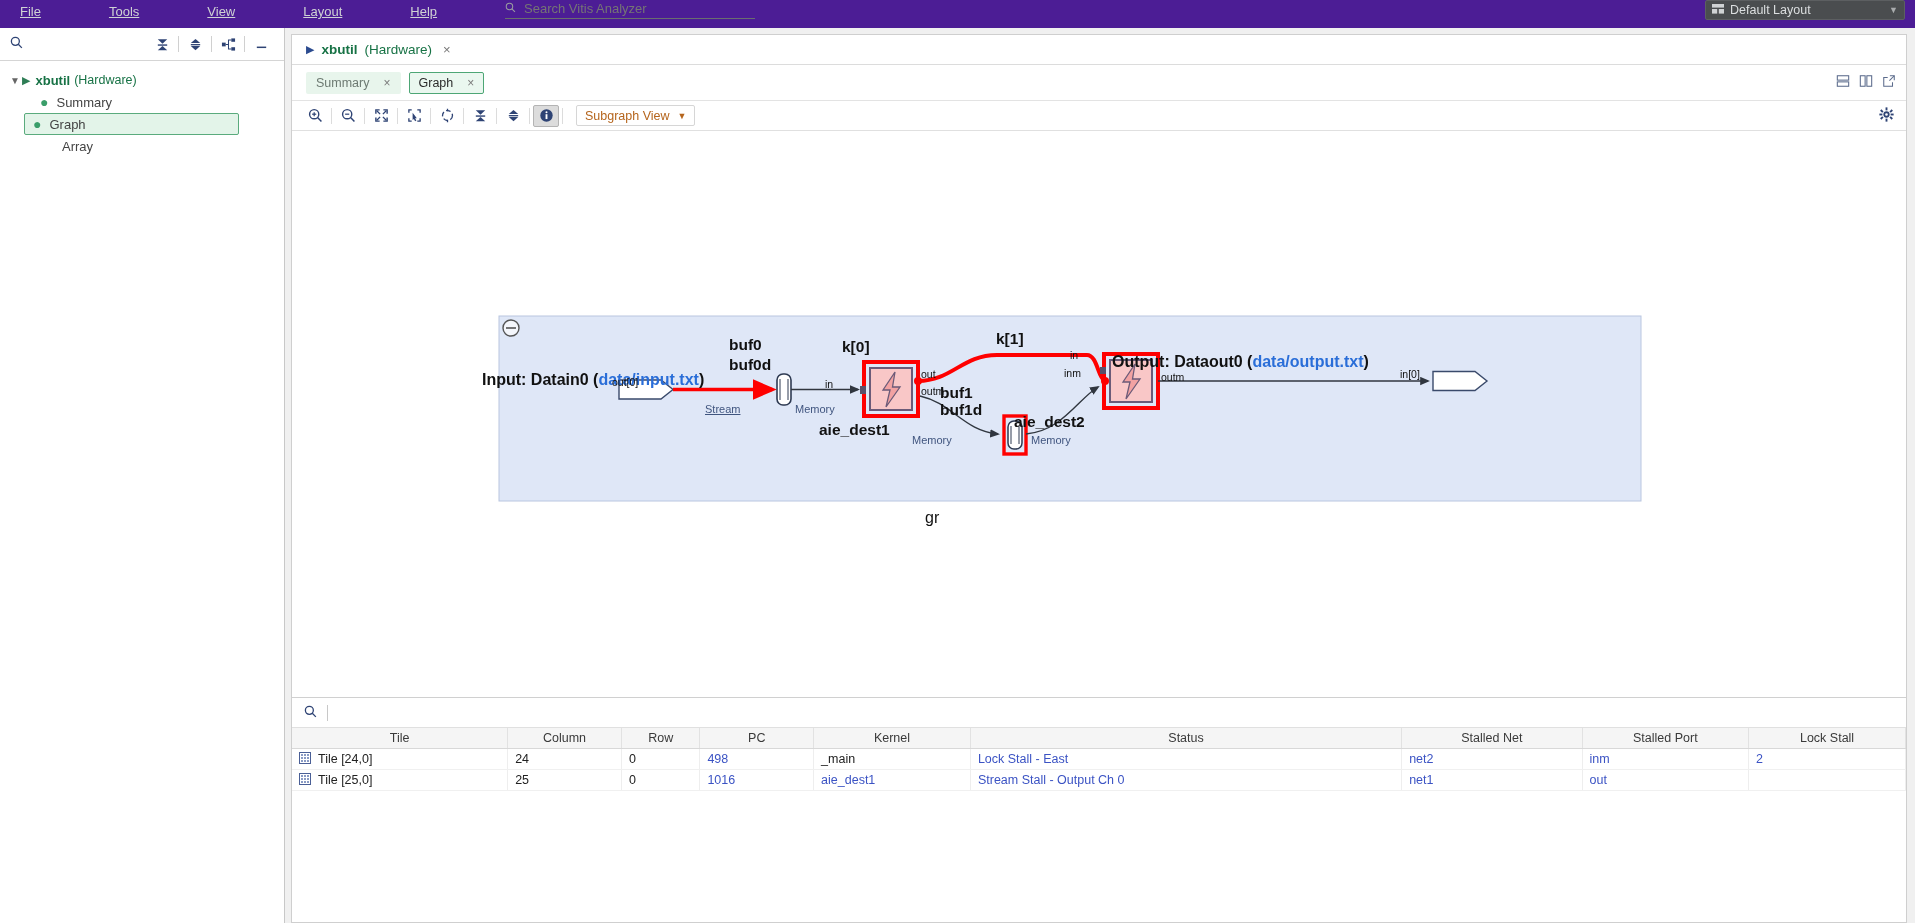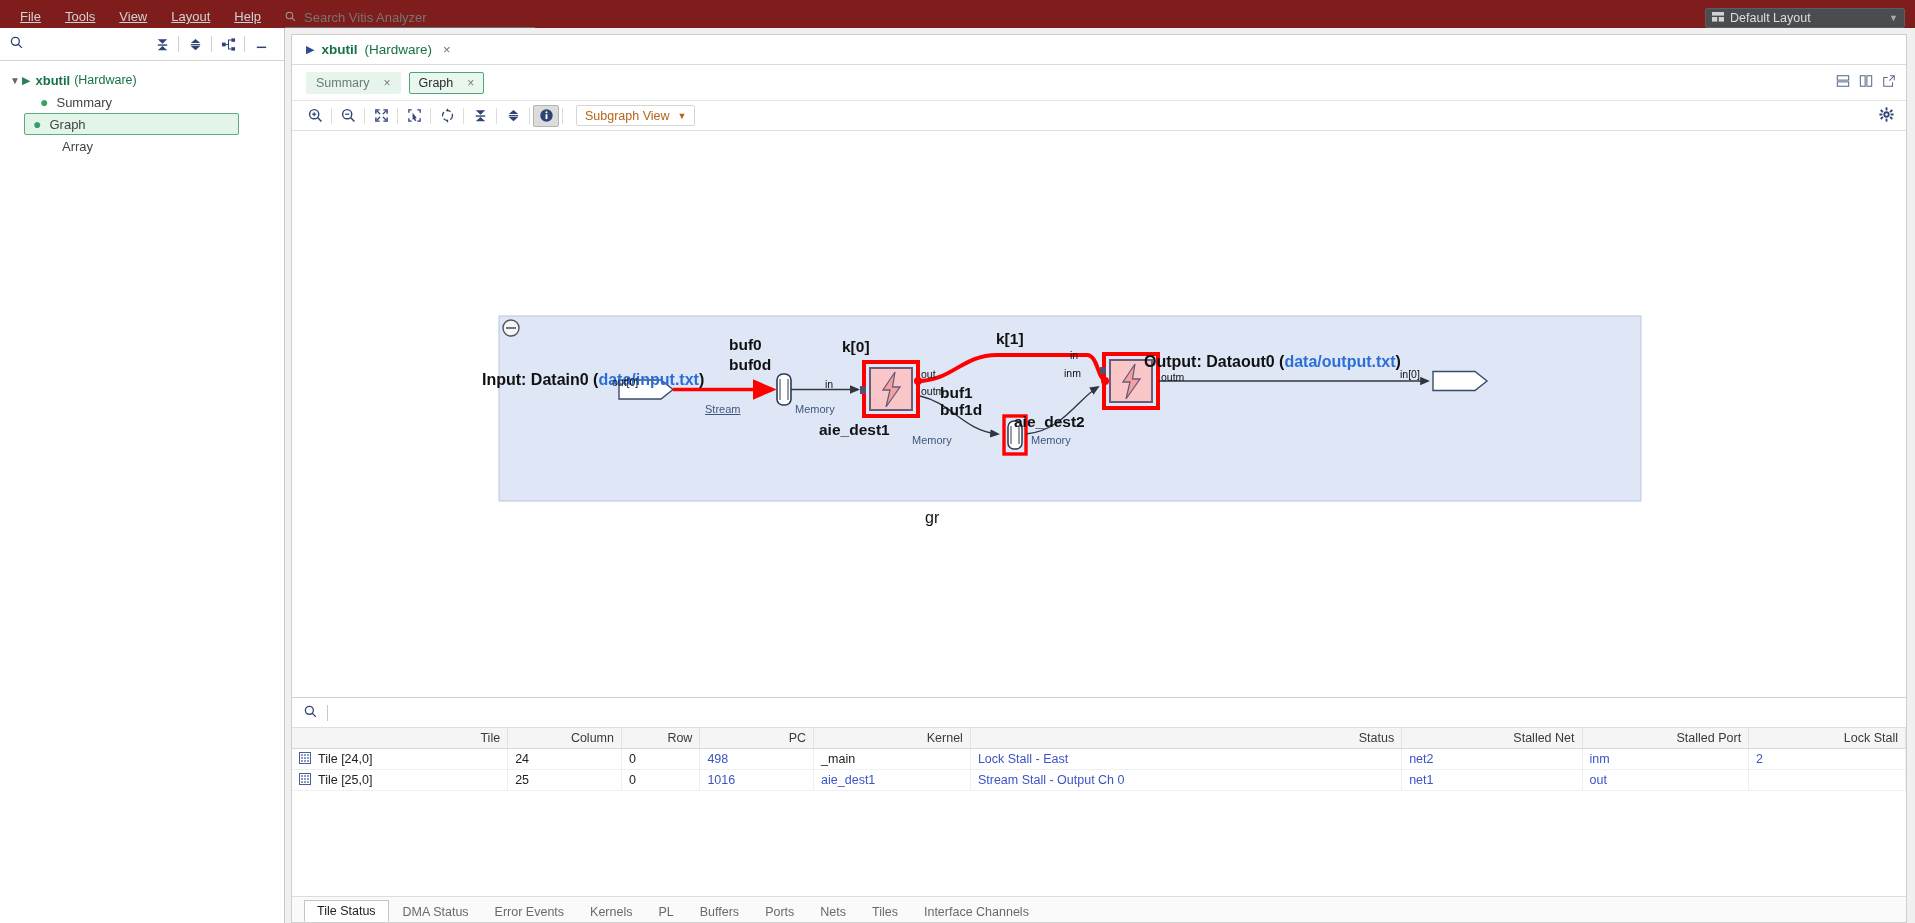--- a/index.html
+++ b/index.html
@@ -8,22 +8,22 @@
     width:1915px; height:923px;
     font-family:"Liberation Sans", sans-serif;
     font-size:13px;
     background:#ffffff;
     overflow:hidden;
     color:#333;
   }
 
   
   #menubar {
-    height:28px; background:#7f1d1d; display:flex; align-items:flex-end;
-    padding-left:8px; color:#cfd2d4; font-size:13px;
+    height:28px; background:#4c1d95; display:flex; align-items:flex-start;
+    padding-left:8px; color:#cfd2d4; font-size:13px;gap:44px;
   }
   .menu-item { padding:4px 12px; cursor:default; white-space:nowrap; }
   .menu-item u { text-decoration:underline; }
   #menu-search-wrap {
     margin-left:12px; display:flex; align-items:center; width:250px;
     border-bottom:1px solid #6a6d6f; padding-bottom:1px;
   }
   #menu-search-icon { color:#9a9da0; font-size:12px; margin-right:6px; }
   #menu-search {
     background:transparent; border:none; outline:none; color:#9a9da0;
@@ -115,21 +115,21 @@
   
   #bottom { height:225px; border-top:1px solid #d0d0d0; display:flex; flex-direction:column; background:#fff; }
   #tbl-search { height:30px; display:flex; align-items:center; padding-left:12px; border-bottom:1px solid #e0e0e0; gap:10px; }
   #tbl-search .sicon { color:#2e4374; font-size:13px; }
   #tbl-search-input { border:none; outline:none; font-size:12.5px; width:400px;
                       border-left:1px solid #c8c8c8; padding-left:8px; height:16px;
                       font-family:"Liberation Sans", sans-serif; }
 
   table { border-collapse:collapse; font-size:12.5px; }
   th {
-    text-align:right; font-weight:normal; color:#3a3a3a; background:#f5f5f5;
+    text-align:center; font-weight:normal; color:#3a3a3a; background:#f5f5f5;
     border-right:1px solid #e2e2e2; border-bottom:1px solid #d8d8d8;
     padding:3px 7px; height:19px;
   }
   td { border-right:1px solid #eeeeee; border-bottom:1px solid #f0f0f0; padding:3px 7px; height:21px; color:#222; }
   td.blue { color:#3b53c4; }
   .tile-cell { display:flex; align-items:flex-start; gap:7px; }
   .tile-ico { width:12px; height:12px; border:1px solid #4a5f96; display:grid;
               grid-template-columns:1fr 1fr 1fr; grid-template-rows:1fr 1fr 1fr; gap:1px; padding:1px; background:#fff; }
   .tile-ico i { background:#8a9bc4; display:block; }
 
@@ -461,21 +461,21 @@
         <div class="gnode nlabel" style="left:648px; top:270px;">buf1d</div>
         <div class="gnode slabel" style="left:620px; top:303px;">Memory</div>
         <div class="gnode slabel" style="left:739px; top:303px;">Memory</div>
 
         <div class="gnode nlabel" style="left:704px; top:199px;text-align:right;">k[1]</div>
         <div class="gnode nlabel" style="left:722px; top:282px;">aie_dest2</div>
         <div class="gnode plabel" style="left:778px; top:218px;">in</div>
         <div class="gnode plabel" style="left:772px; top:236px;">inm</div>
         <div class="gnode plabel" style="left:869px; top:240px;">outm</div>
 
-        <div class="gnode nlabel-lg" style="left:852px; top:222px;">
+        <div class="gnode nlabel-lg" style="left:820px; top:222px;">
           <span>Output: Dataout0 (</span><span class="link">data/output.txt</span><span>)</span>
         </div>
         <div class="gnode plabel" style="left:1108px; top:237px;">in[0]</div>
 
         <div id="gr-label" style="left:625px; top:378px;margin-left:8px;">gr</div>
       </div>
 
       <div id="bottom">
         <div id="tbl-search">
           <span class="sicon">
@@ -550,29 +550,17 @@
               <td class="blue">1016</td>
               <td class="blue">aie_dest1</td>
               <td class="blue">Stream Stall - Output Ch 0</td>
               <td class="blue">net1</td>
               <td class="blue">out</td>
               <td class="blue"></td>
             </tr>
           </tbody>
         </table>
 
-        <div id="bottom-tabs">
-          <div class="btab active">Tile Status</div>
-          <div class="btab">DMA Status</div>
-          <div class="btab">Error Events</div>
-          <div class="btab">Kernels</div>
-          <div class="btab">PL</div>
-          <div class="btab">Buffers</div>
-          <div class="btab">Ports</div>
-          <div class="btab">Nets</div>
-          <div class="btab">Tiles</div>
-          <div class="btab">Interface Channels</div>
-        </div>
       </div>
 
     </div>
   </div>
 </div>
 
 </body></html>

